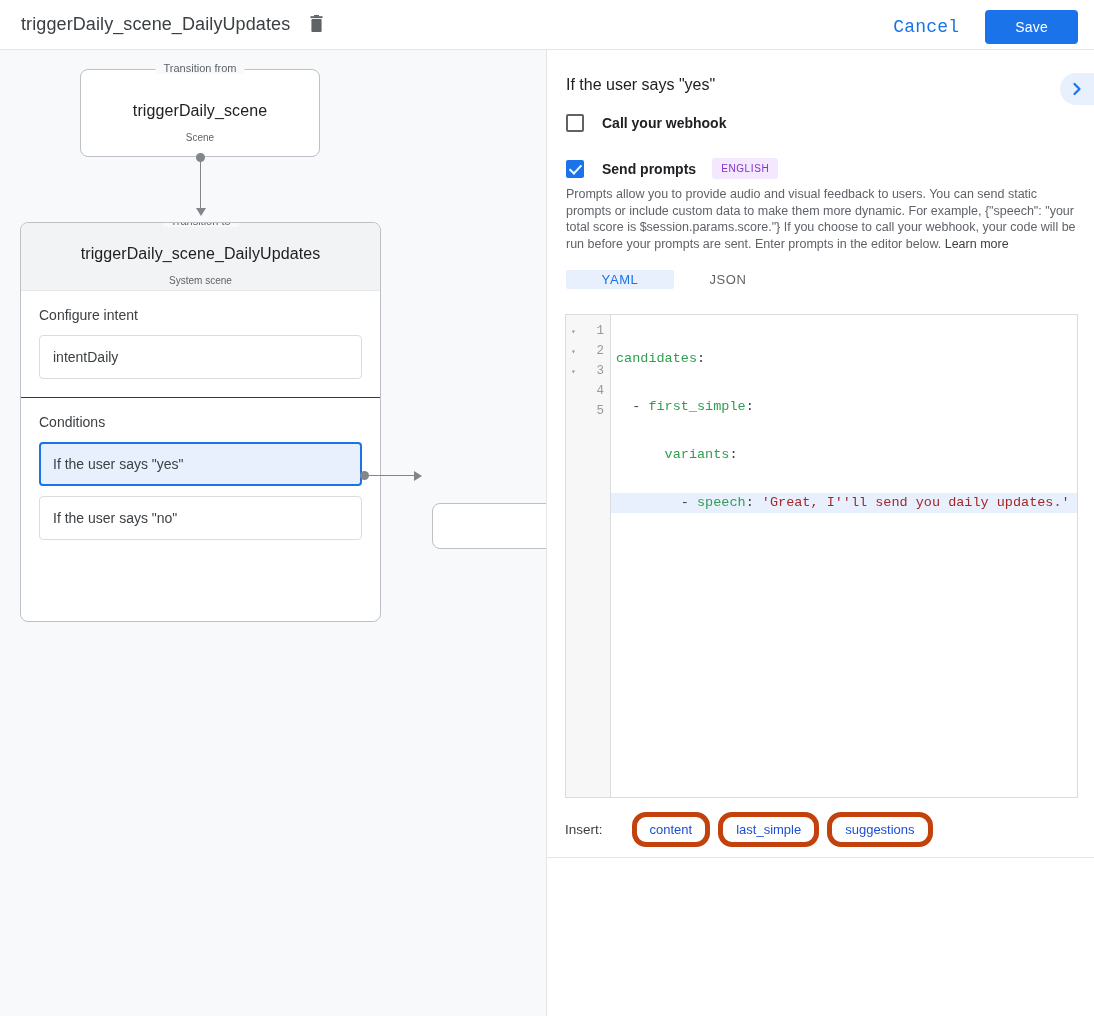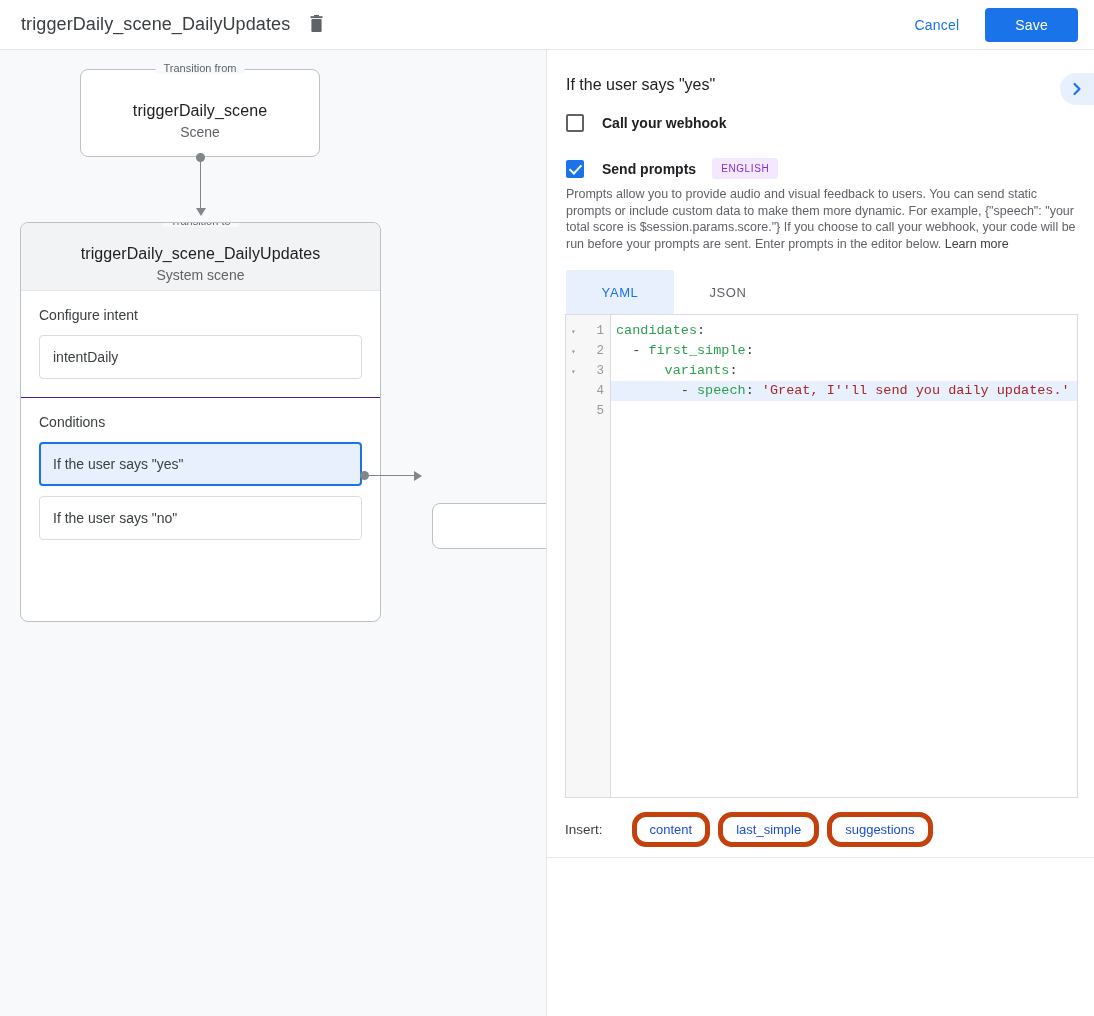--- a/index.html
+++ b/index.html
@@ -33,24 +33,24 @@
     width: 24px; height: 24px;
     display: flex; align-items: center; justify-content: center;
     cursor: pointer;
   }
   .trash-btn svg { display:block; }
   .topbar-actions {
     position: absolute; right: 16px; top: 8px;
     display: flex; align-items: center; gap: 10px;
   }
   .btn-cancel {
-    font-size: 14px; color: #1a73e8;
+    font-size: 18px; color: #1a73e8;
     background: transparent; border: none;
     padding: 9px 16px; border-radius: 4px;
-    cursor: pointer; font-family: Liberation Sans, sans-serif;
+    cursor: pointer; font-family: Liberation Mono, monospace;
     letter-spacing: .2px;
   }
   .btn-save {
     font-size: 14px; color: #fff;
     background: #1a73e8; border: none;
     padding: 9px 30px; border-radius: 4px;
     cursor: pointer; font-family: inherit;
     letter-spacing: .2px;
   }
 
@@ -87,23 +87,23 @@
   .node-title {
     text-align: center;
     font-size: 16px;
     color: #202124;
     margin-top: 33px;
     letter-spacing: .1px;
   }
   #group-from .node-title { margin-top: 32px; }
   .node-sub {
     text-align: center;
-    font-size: 14px;
+    font-size: 10px;
     color: #5f6368;
-    margin-top: 4px;
+    margin-top: 12px;
   }
 
   #group-to {
     left: 20px; top: 172px;
     width: 361px; height: 400px;
     background: #fff;
     overflow: hidden;
   }
   #group-to .group-legend { background: #f8f9fa; }
   .to-header {
@@ -248,21 +248,21 @@
     color: #5f6368;
   }
   .link { color: #404040; cursor: pointer; text-decoration: none; }
 
   
   .tabs {
     display: flex;
     margin: 18px 0 0 19px;
   }
   .tab {
-    width: 108px; height: 44px;
+    width: 108px; height: 19px;
     display: flex; align-items: center; justify-content: center;
     font-size: 13px;
     color: #5f6368;
     letter-spacing: .6px;
     cursor: pointer;
     border-radius: 2px;
   }
   .tab.active { background: #e8f0fe; color: #1a73e8; }
 
   
@@ -308,20 +308,21 @@
     position: relative;
   }
   .cline {
     height: 20px;
     line-height: 20px;
     font-family: "Liberation Mono", monospace;
     font-size: 13.5px;
     white-space: pre;
     padding-left: 5px;
     color: #3c4043;
+    margin-top: 28px;
   }
   .cline.hl { background: #e8f0fe; }
   .tk-key { color: #2e9e4f; }
   .tk-punct { color: #3c4043; }
   .tk-str { color: #a52727; }
 
   
   .insert-row {
     position: absolute;
     left: 565px; top: 812px;

